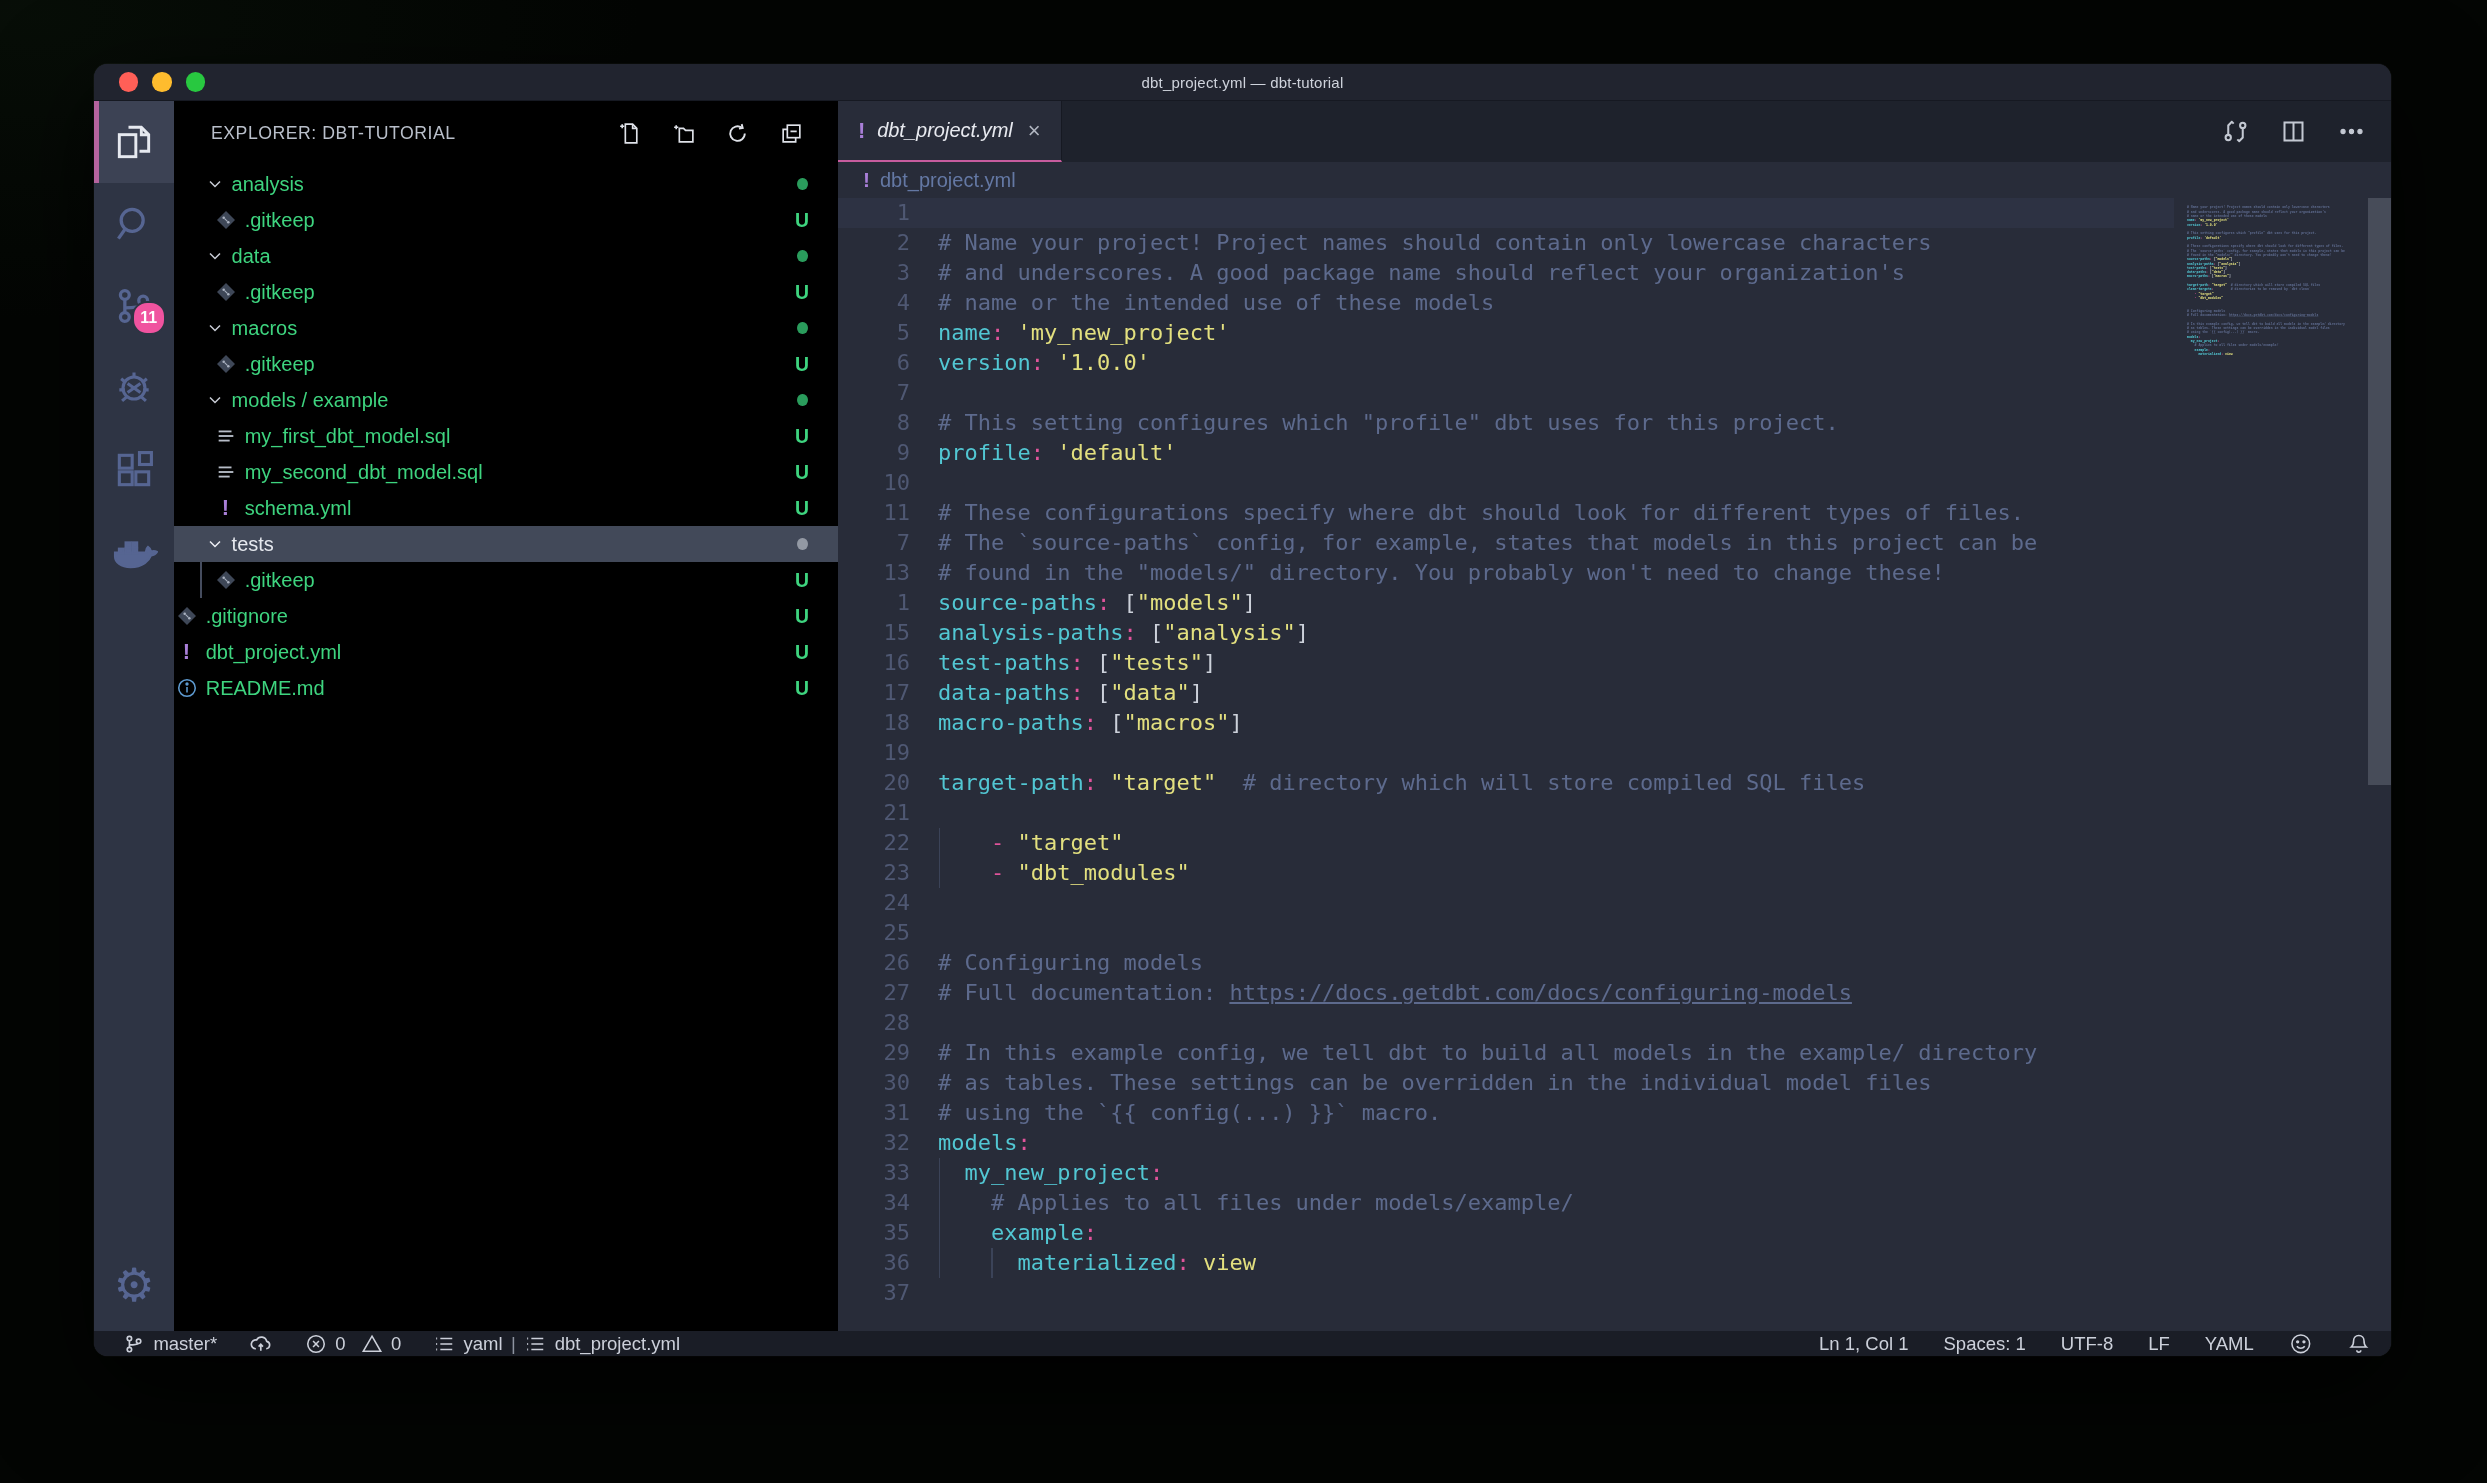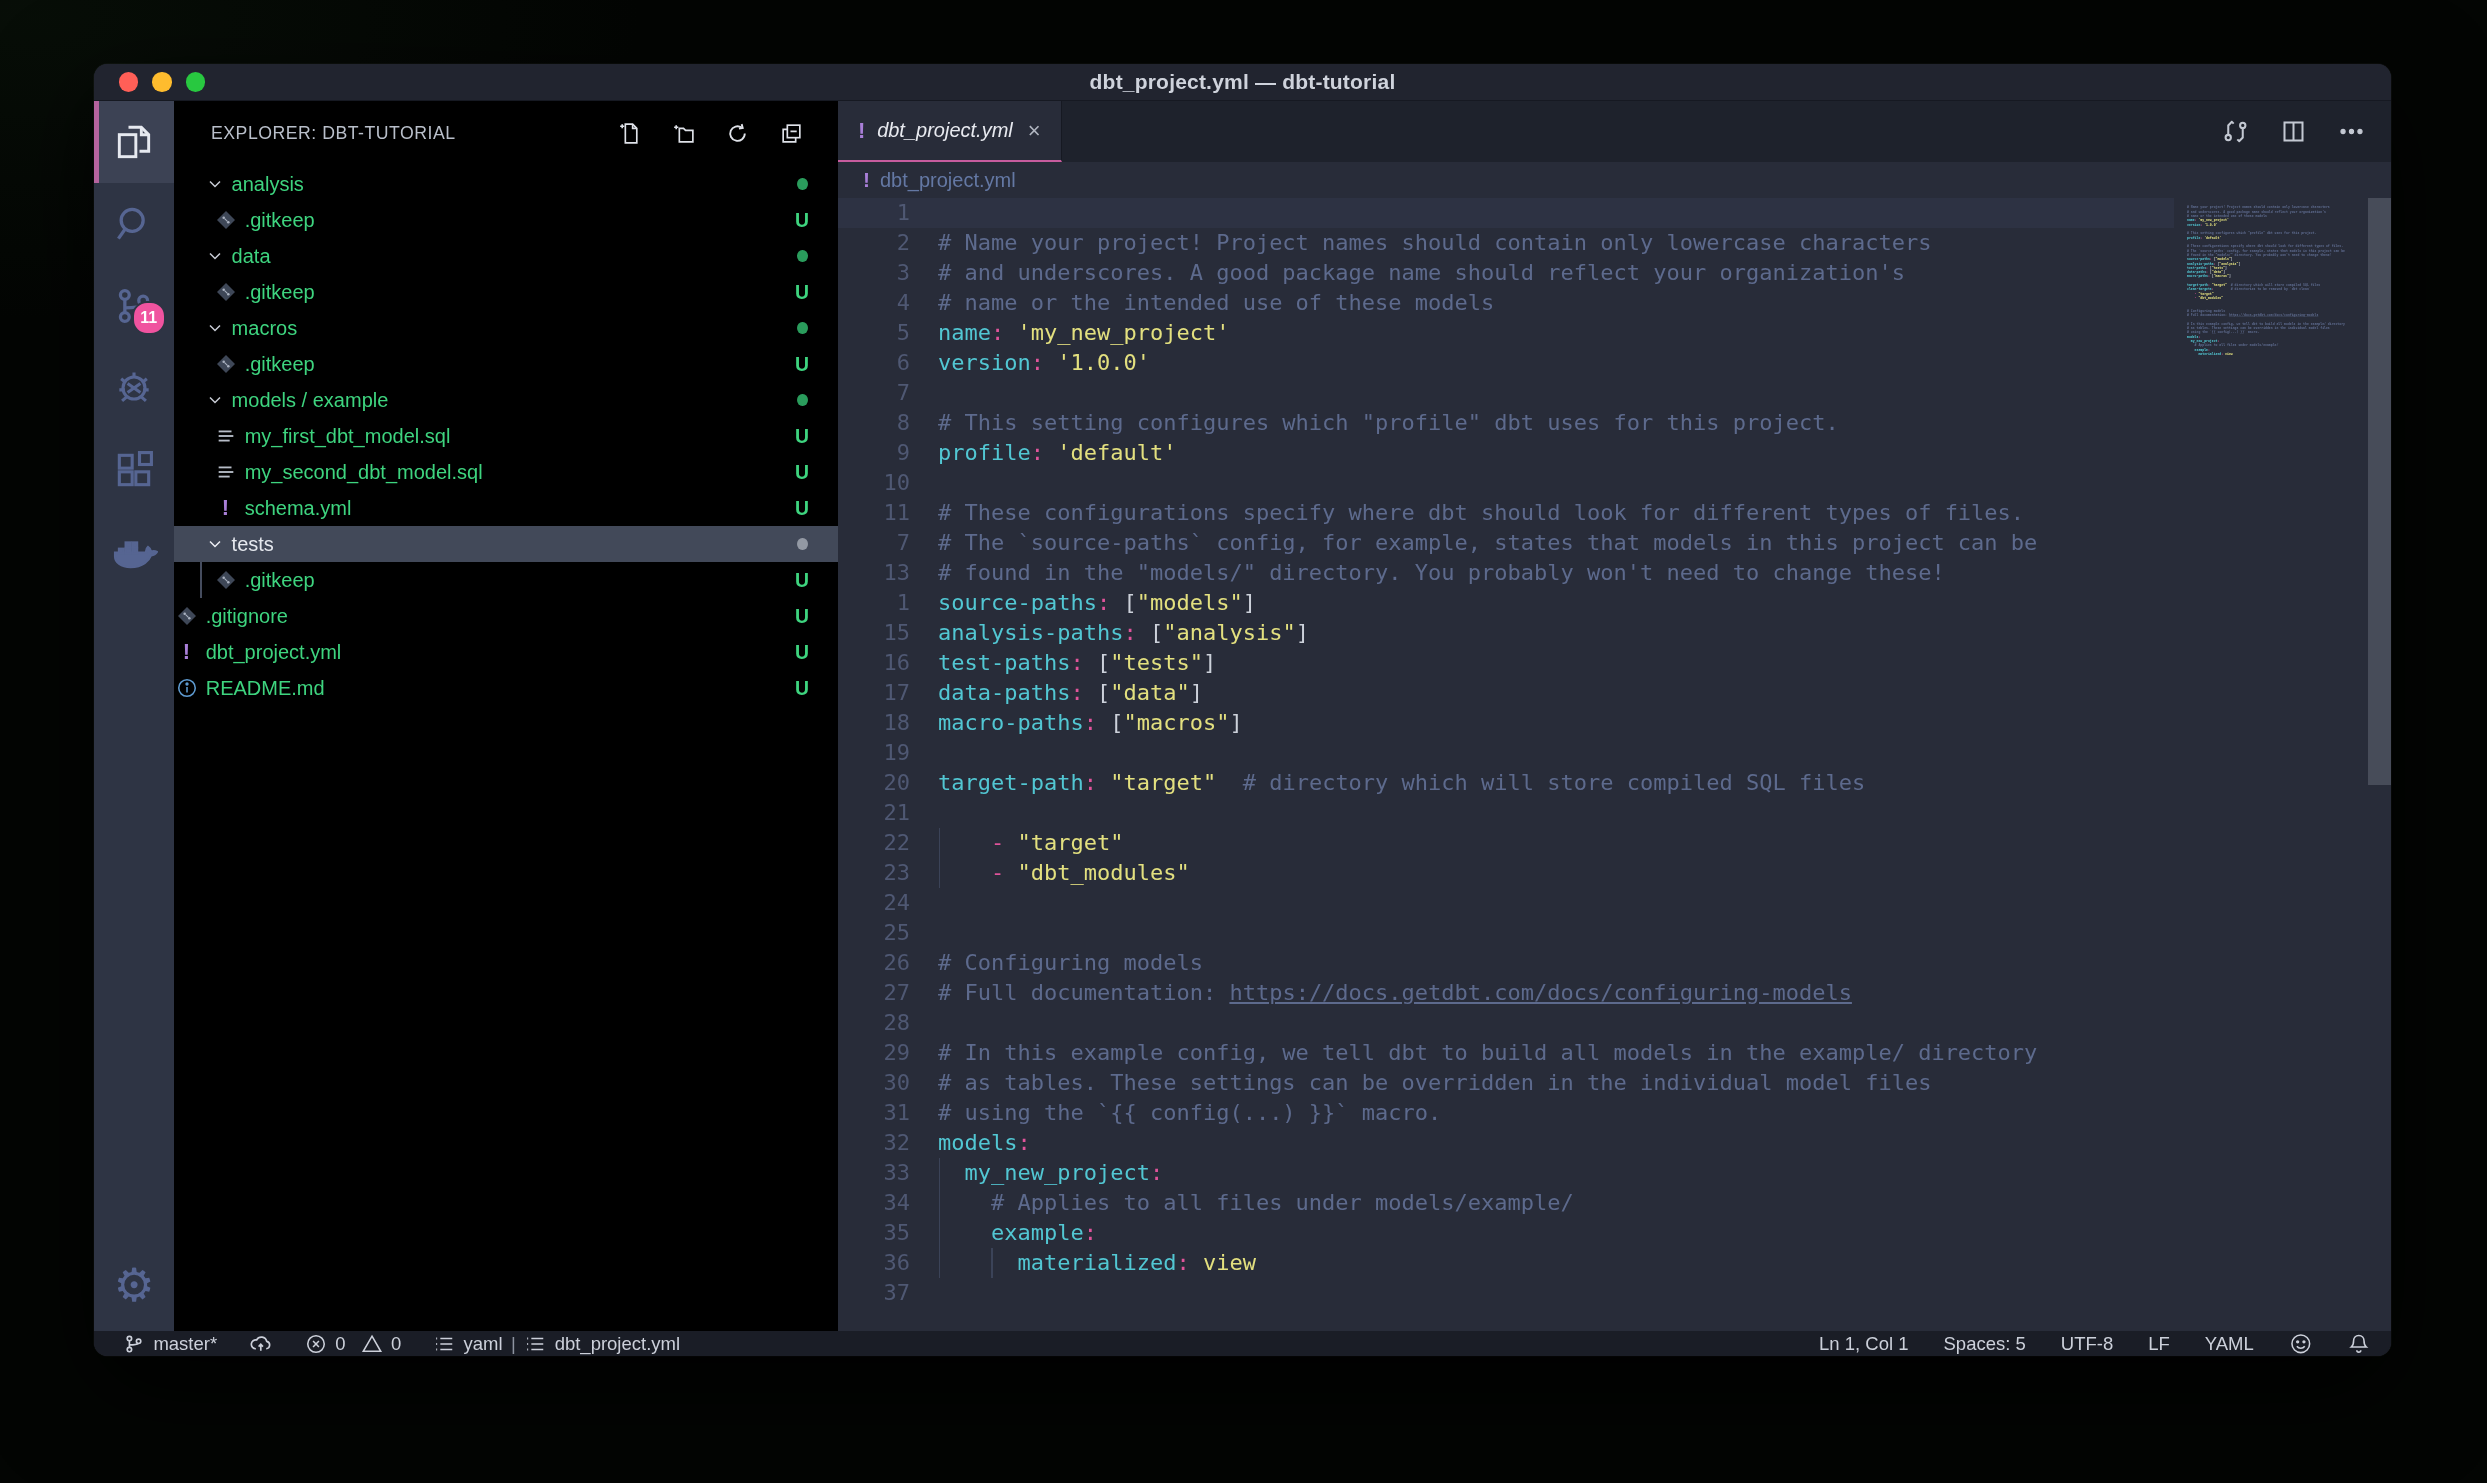--- a/index.html
+++ b/index.html
@@ -7,21 +7,21 @@
   .stage{position:relative;width:2487px;height:1484px;background:
     radial-gradient(1012px 506px at 34px 17px, rgba(20,40,20,.25), transparent 60%), #030503;}
   .window{position:absolute;left:94px;top:64px;width:2297px;height:1292px;border-radius:13.5px;
     background:#262a36;box-shadow:0 34px 101px rgba(0,0,0,.85), 0 0 0 0.8px rgba(255,255,255,.05);
     overflow:hidden;display:flex;flex-direction:column;}
   
   .titlebar{height:36px;flex:none;background:#21242f;position:relative;display:flex;
     align-items:center;justify-content:center;border-bottom:0.8px solid #161922;}
   .lights{position:absolute;left:24.5px;top:0;height:100%;display:flex;align-items:center;gap:14.3px;}
   .light{width:19.4px;height:19.4px;border-radius:50%;}
-  .title{font-size:21px;font-weight:700;color:#cfd3dc;letter-spacing:0.2px;}
+  .title{font-size:15px;font-weight:400;color:#cfd3dc;letter-spacing:0.2px;}
   
   .main{flex:1;display:flex;min-height:0;}
   
   .activitybar{width:80px;flex:none;background:#2e3444;display:flex;flex-direction:column;align-items:stretch;}
   .ab-item{height:82px;display:flex;align-items:center;justify-content:center;position:relative;color:#566592;}
   .ab-item svg{stroke:#566592;}
   .ab-item.active{background:#3c4254;box-shadow:inset 5px 0 0 #b5639e;}
   .ab-item.active svg{stroke:#e6e9f0;}
   .ab-badge{position:absolute;right:8.4px;bottom:11.8px;min-width:30px;height:30px;border-radius:15px;
     background:#f0539f;color:#fff;font-size:16px;font-weight:700;display:flex;align-items:center;
@@ -678,21 +678,21 @@
           <span class="sep">|</span>
           <svg width="22" height="22" viewBox="0 0 24 24" fill="none" stroke-width="1.8">
             <path d="M8 6h13M8 12h13M8 18h13"></path>
               <path d="M3.5 6h1M3.5 12h1M3.5 18h1" stroke-width="2.4"></path>
           </svg>
           <span>dbt_project.yml</span>
         </div>
       </div>
       <div class="st-right" id="st-right">
           <div class="st-item">Ln 1, Col 1</div>
-          <div class="st-item">Spaces: 5</div>
+          <div class="st-item">Spaces: 1</div>
           <div class="st-item">UTF-8</div>
           <div class="st-item">LF</div>
           <div class="st-item">YAML</div>
 
         <div class="st-item">
           <svg width="23.6" height="23.6" viewBox="0 0 24 24" fill="none" stroke-width="1.6">
             <circle cx="12" cy="12" r="9"></circle>
               <circle cx="8.8" cy="10" r="0.9" fill="#ccd0da"></circle>
             <circle cx="15.2" cy="10" r="0.9" fill="#ccd0da"></circle>
               <path d="M8 14.5c1 1.4 2.4 2.1 4 2.1s3-.7 4-2.1"></path>

